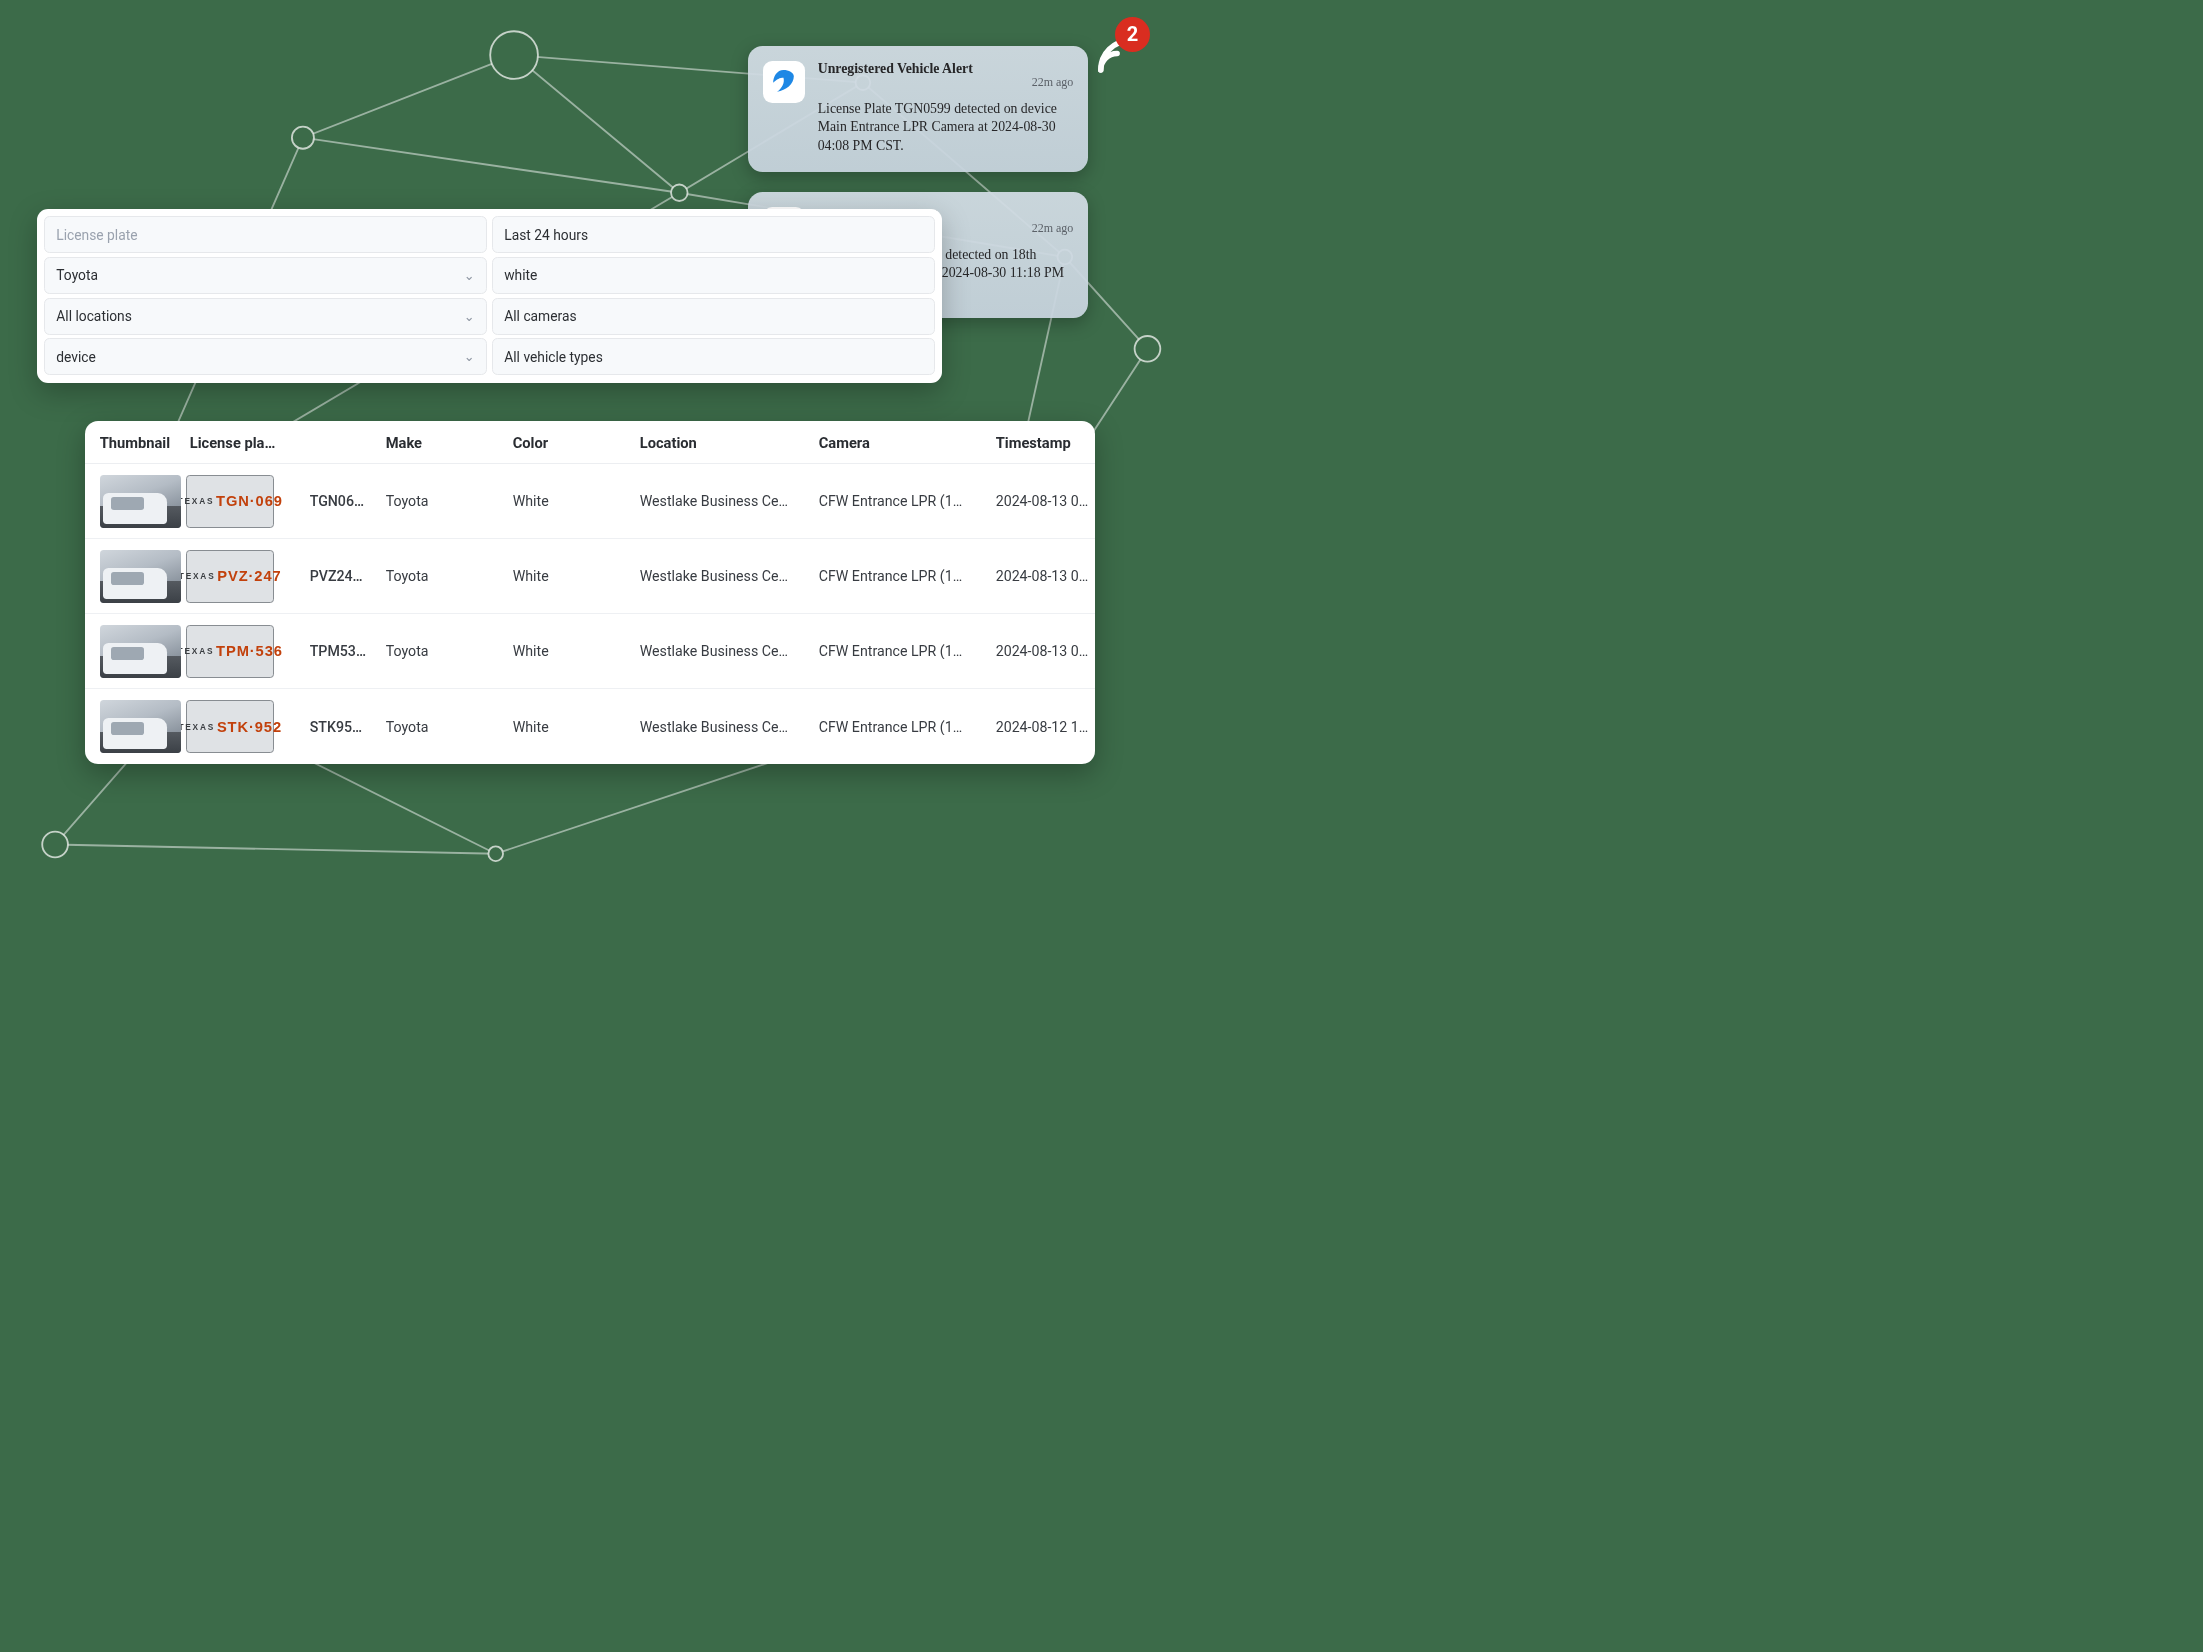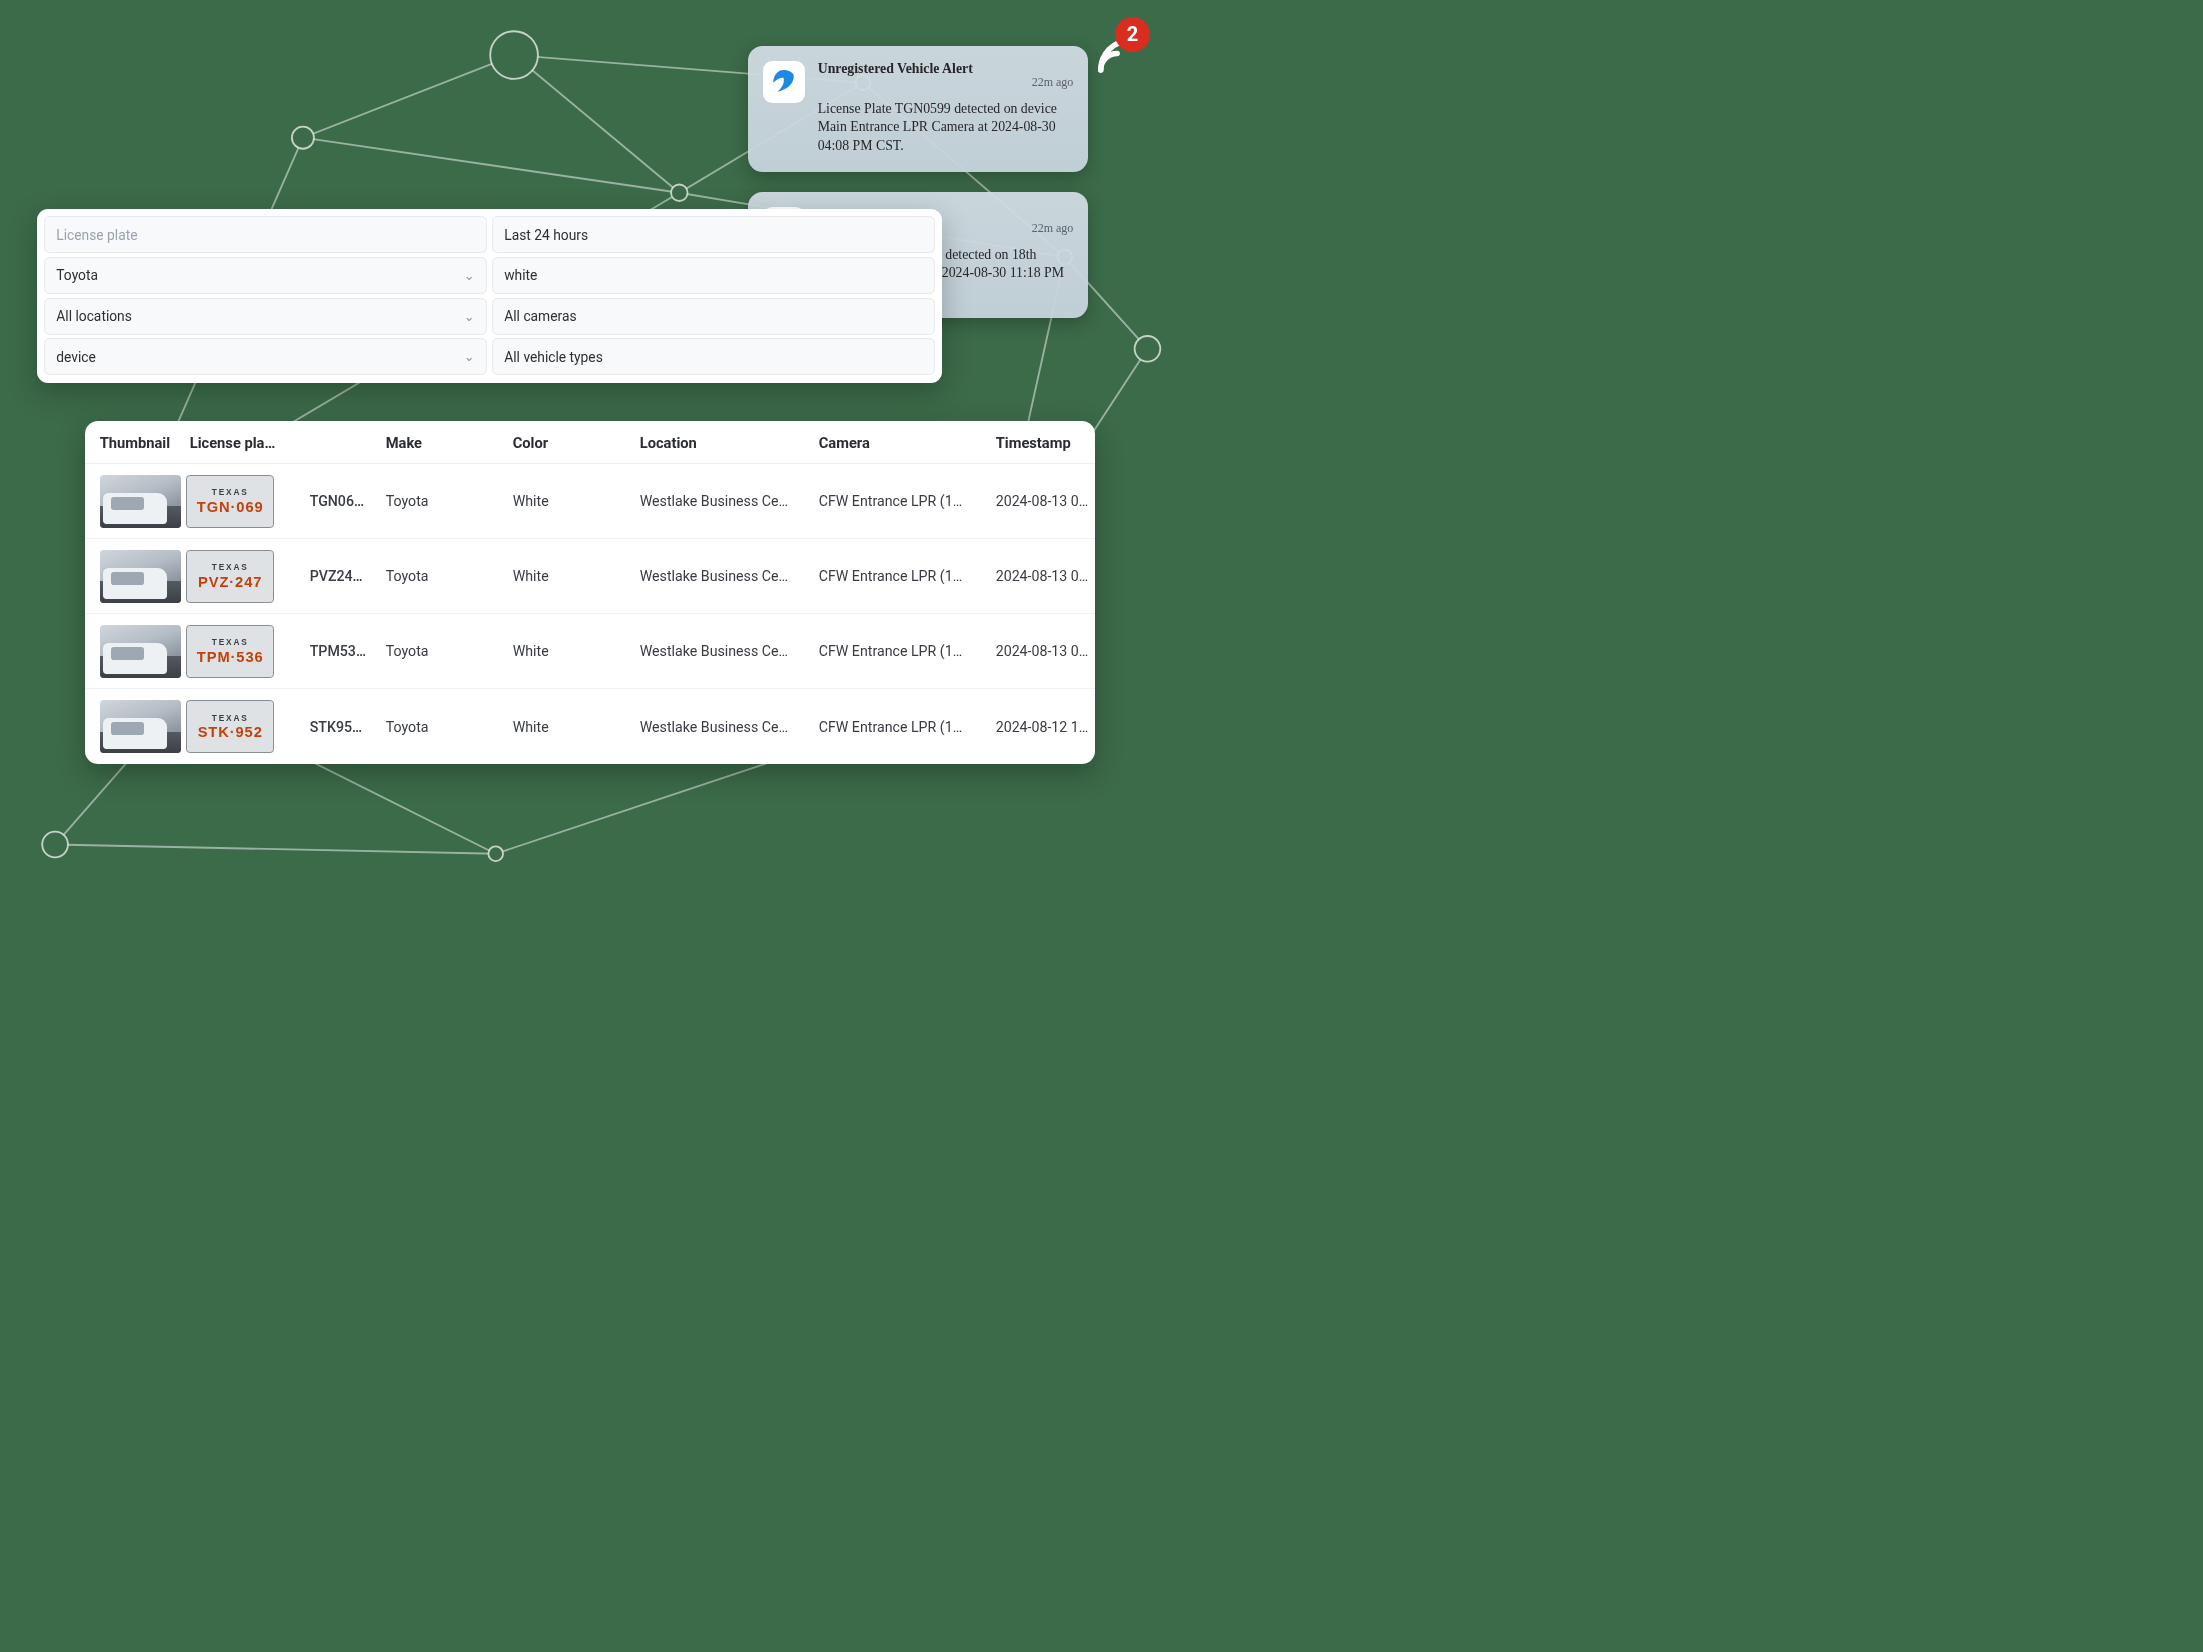--- a/index.html
+++ b/index.html
@@ -153,21 +153,21 @@
   }
   .car-thumb .car::after{
     content:""; position:absolute; left:7.3px; top:3.7px; width:33px; height:13px;
     background:#9ea8b2; border-radius:2.8px;
   }
   .plate-thumb {
     width: 88px; height: 53px;
     border: 1.8px solid #888d92;
     border-radius: 3.7px;
     background: #dfe2e5;
-    display:flex; flex-direction:column; align-items:center; justify-content:center;
+    display:flex; flex-direction:row; align-items:center; justify-content:center;
     gap:1.8px;
     font-family: "Arial Black", Arial, sans-serif;
     letter-spacing: 0.9px;
     flex-shrink:0;
   }
   .plate-thumb .state { font-size: 8.3px; font-weight:700; color:#3a3d41; letter-spacing:1.8px;}
   .plate-thumb .num { font-size: 14.7px; font-weight:900; color:#c2410c; }
 </style>
 </head>
 <body>

